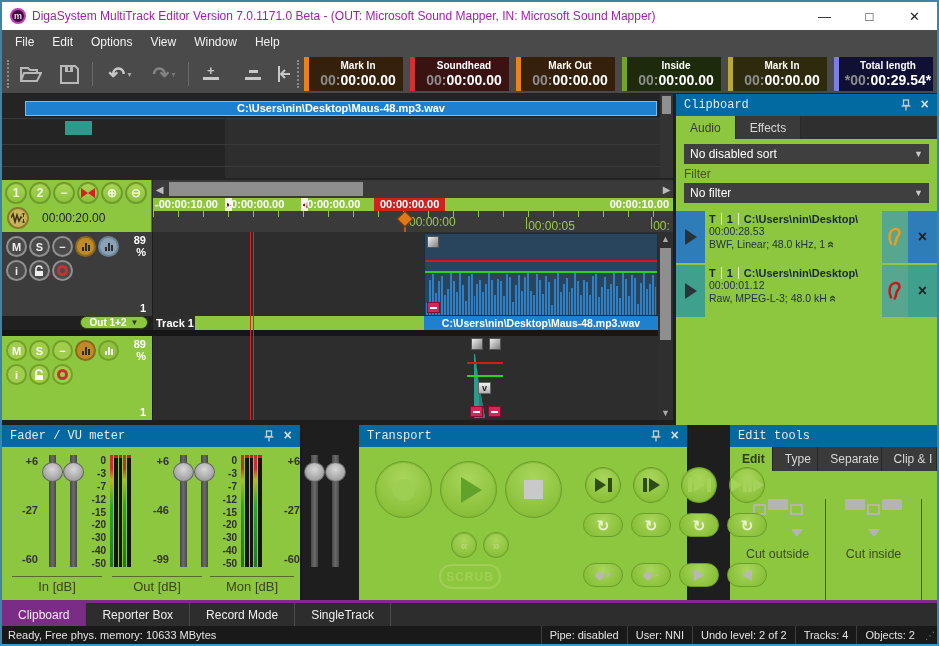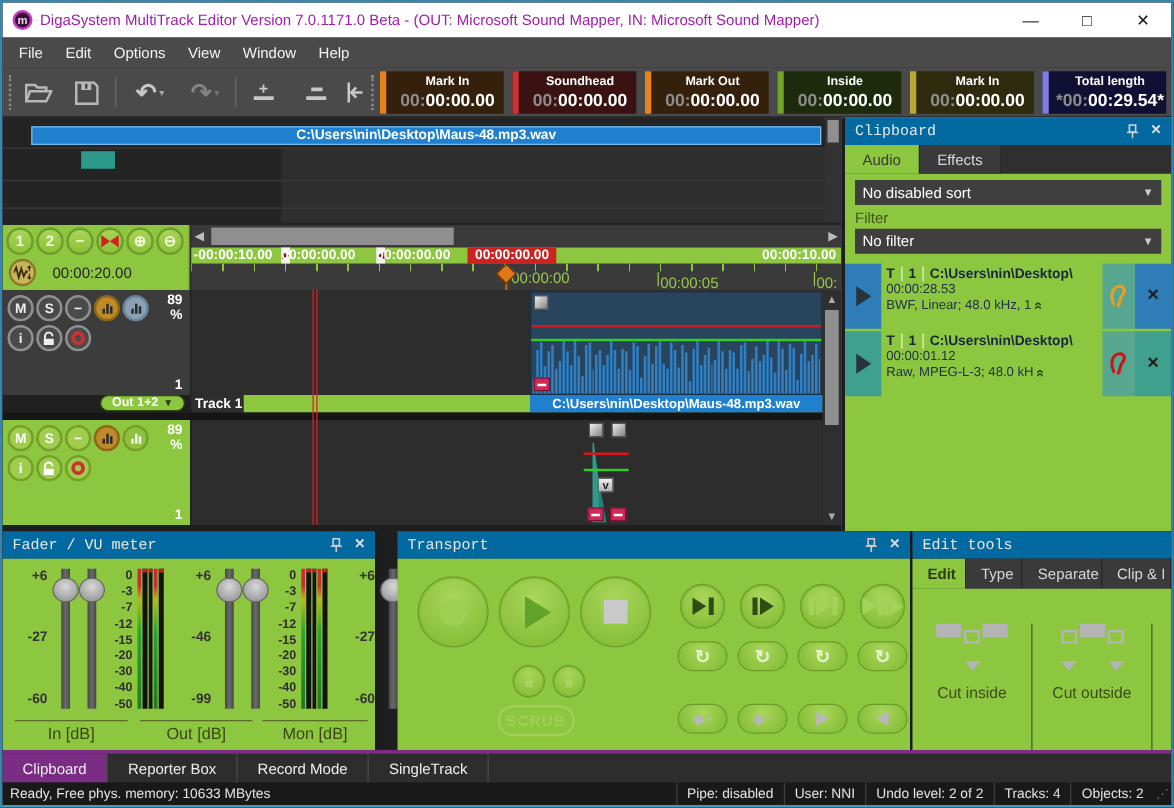--- a/index.html
+++ b/index.html
@@ -149,21 +149,21 @@
   .ci-l1 .vs { width:1px; height:12px; background:#e8f0d0; }
   .ci-l2 { font-size:10.5px; color:#223246; line-height:13px; white-space:nowrap; }
   .ci-l3 { font-size:10.5px; color:#223246; line-height:13px; white-space:nowrap; display:flex; }
   .chev-up { transform:rotate(90deg); display:inline-block; color:#2e4a10; font-weight:bold; margin-left:2px; font-size:12px; }
   .ci-ear { width:26px; display:flex; align-items:center; justify-content:center; background:#57a690; }
   .ci-x { width:29px; display:flex; align-items:center; justify-content:center; color:#1e1e1e; font-size:16px; font-weight:bold; }
   .blue-cell { background:#2e7cb8; }
   .teal-cell { background:#3fa08e; }
 
   
-  .panels { position:absolute; top:423px; left:0; right:0; height:175px; display:flex; background:#1e1e1e; }
+  .panels { position:absolute; top:423px; left:0; right:0; height:175px; display:flex; background:#1e1e1e;gap:41px; }
   .panel { display:flex; flex-direction:column; }
   .p-fader { width:300px; border-right:2px solid #1a1a1a; }
   .p-trans { flex:1; border-right:2px solid #1a1a1a;padding-left:16px; }
   .p-edit { width:207px; }
   .panel-body { flex:1; background:#8dc63f; position:relative; }
 
   
   .fader-body { display:flex; padding:8px 0 0 6px; }
   .fgroup { display:flex; }
   .fnums { width:34px; display:flex; flex-direction:column; justify-content:space-between; height:110px; text-align:right; padding-right:4px; color:#333; font-size:11px; font-weight:bold; }
@@ -883,38 +883,38 @@
     </div>
     <div class="et-tabs">
       <div class="et-tab active">Edit</div>
       <div class="et-tab">Type</div>
       <div class="et-tab">Separate</div>
       <div class="et-tab">Clip &amp; I</div>
     </div>
     <div class="et-body">
       <div class="tool">
         <div class="rects">
+            <div class="r-out2"></div>
+            <div class="r-fill"></div>
+            <div class="r-out2"></div>
+          </div>
+        <div style="display:flex;gap:26px">
+            <div class="tridown"></div>
+            <div class="tridown"></div>
+          </div>
+        <div class="tool-label">Cut outside</div>
+      </div>
+      <div class="tool">
+        <div class="rects">
             <div class="r-fill"></div>
             <div class="r-out"></div>
             <div class="r-fill"></div>
           </div>
         <div class="tridown"></div>
         <div class="tool-label">Cut inside</div>
-      </div>
-      <div class="tool">
-        <div class="rects">
-            <div class="r-out2"></div>
-            <div class="r-fill"></div>
-            <div class="r-out2"></div>
-          </div>
-        <div style="display:flex;gap:26px">
-            <div class="tridown"></div>
-            <div class="tridown"></div>
-          </div>
-        <div class="tool-label">Cut outside</div>
       </div>
     </div>
   </div>
 </div>
 
 <div class="tabbar">
   <div class="btab active">Clipboard</div>
   <div class="btab">Reporter Box</div>
   <div class="btab">Record Mode</div>
   <div class="btab">SingleTrack</div>

